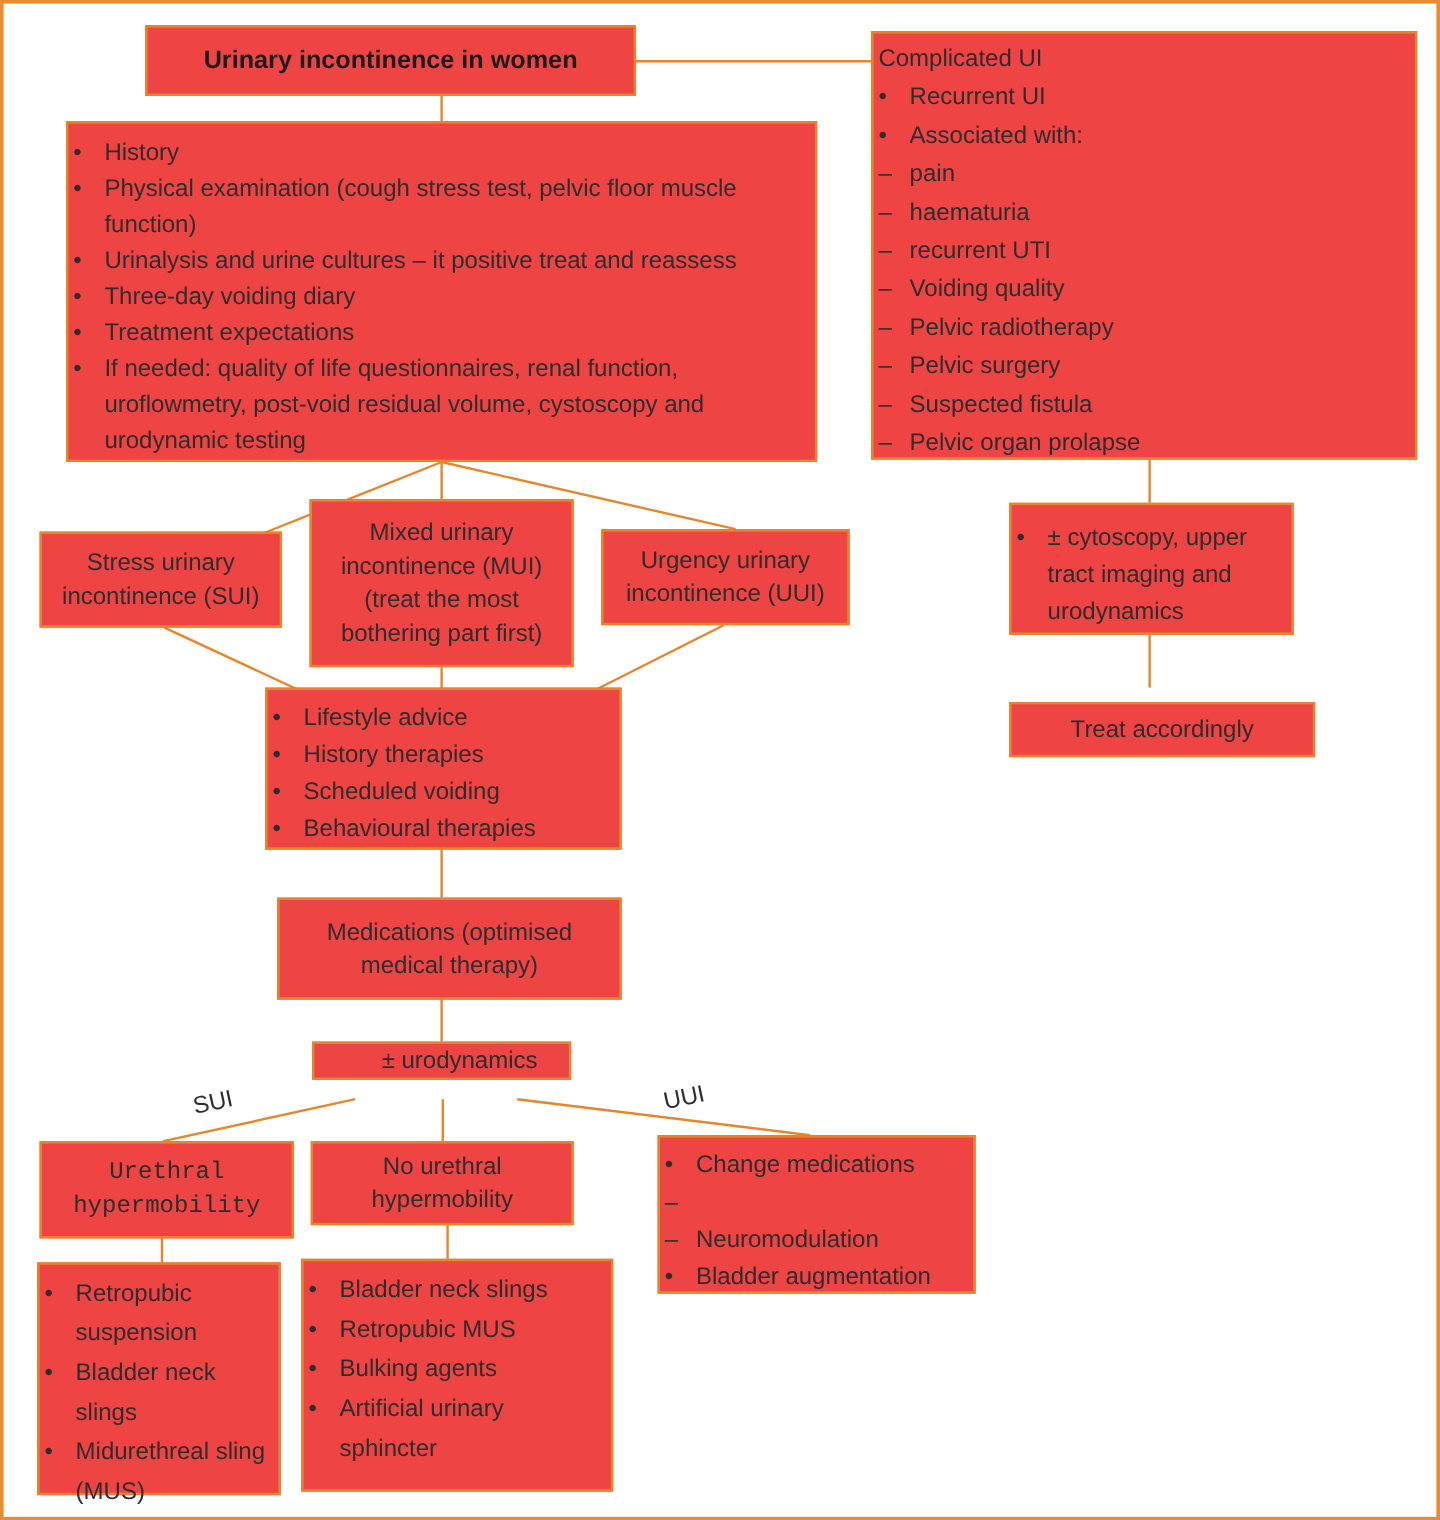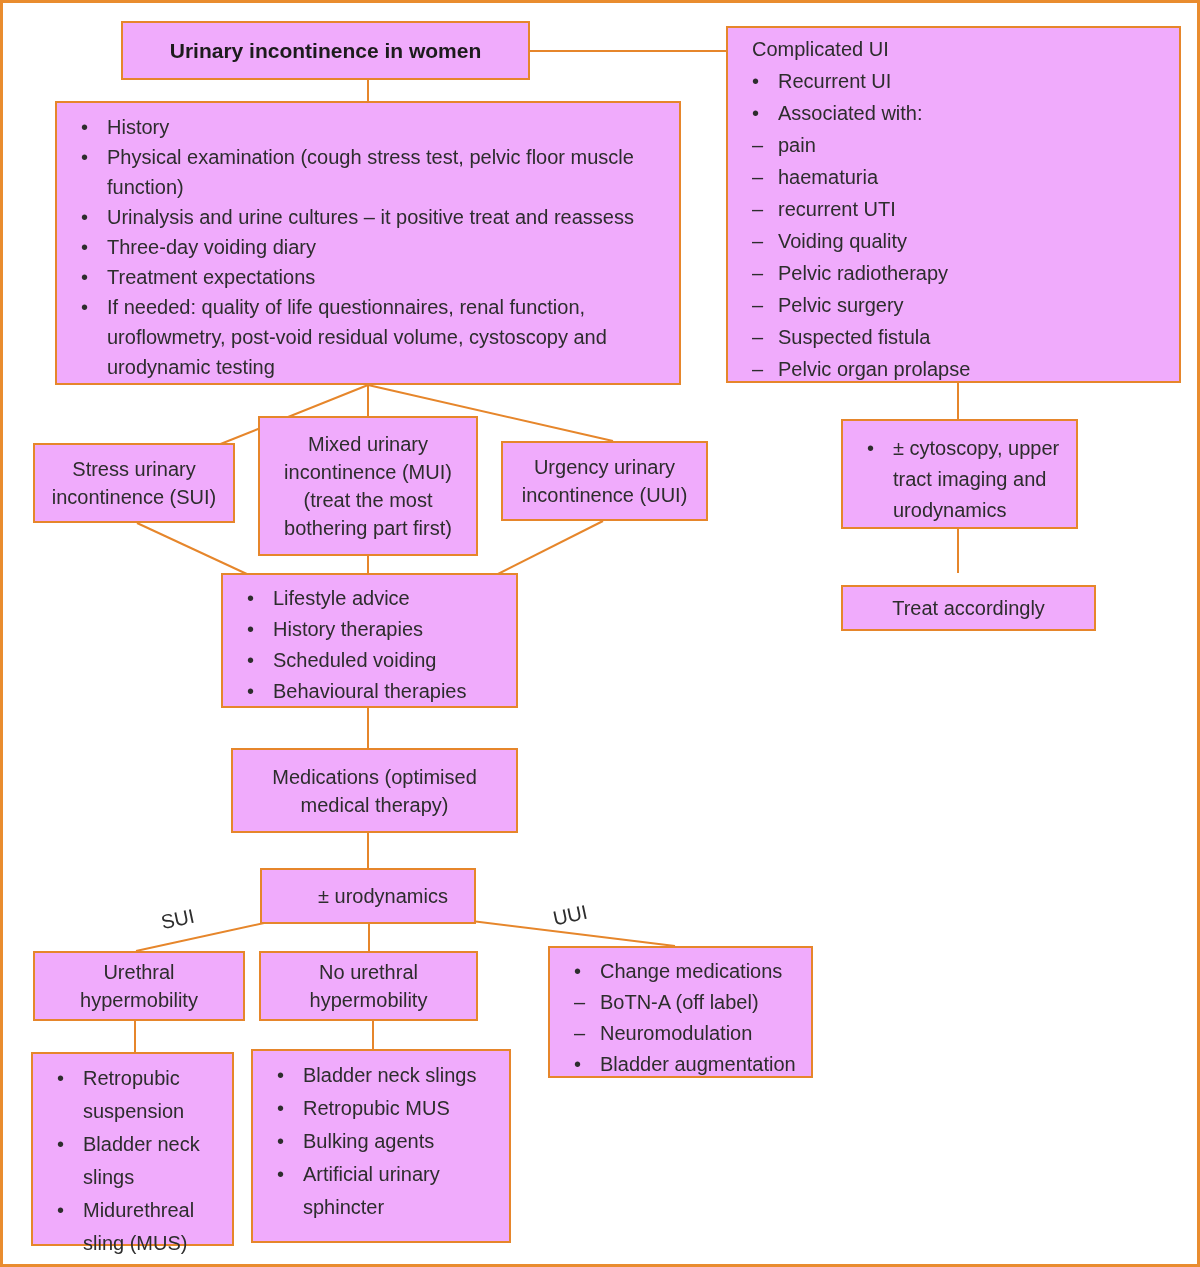--- a/index.html
+++ b/index.html
@@ -11,52 +11,52 @@
     background:#ffffff;
     font-family:"Liberation Sans","DejaVu Sans",sans-serif;
     color:#2D2D2D;
     overflow:hidden;
   }
   #wires{position:absolute;left:0;top:0;width:1200px;height:1267px;}
   #wires line{stroke:#E6862B;stroke-width:2;}
   .box{
     position:absolute;
     box-sizing:border-box;
-    background:#f0abfc;
+    background:#ef4444;
     border:2px solid #E6862B;
     font-size:20px;
     color:#2D2D2D;
   }
   .center{
     display:flex;align-items:center;justify-content:center;
     text-align:center;line-height:1.4;padding:4px 10px;
   }
-  .list{padding:6px 10px 6px 24px;}
+  .list{padding:6px 10px 6px 4px;}
   .li{display:flex;align-items:flex-start;}
   .li .marker{flex:0 0 26px;}
   .li .txt{flex:1 1 auto;}
   .lh30 .li, .lh30 .heading{line-height:30px;}
   .lh31 .li{line-height:31px;}
   .lh32 .li, .lh32 .heading{line-height:32px;}
   .lh33 .li{line-height:33px;}
   .heading{line-height:32px;}
 
   
   #box-title{left:118px;top:18px;width:409px;height:59px;font-weight:bold;font-size:21px;color:#1c1c1c;}
   #box-complicated{left:723px;top:23px;width:455px;height:357px;padding-top:5px;}
   #box-assessment{left:52px;top:98px;width:626px;height:284px;padding-top:9px;}
   #box-sui{left:30px;top:440px;width:202px;height:80px;}
   #box-mui{left:255px;top:413px;width:220px;height:140px;}
   #box-uui{left:498px;top:438px;width:207px;height:80px;}
   #box-cyto{left:838px;top:416px;width:237px;height:110px;padding-top:12px;}
   #box-treat{left:838px;top:582px;width:255px;height:46px;}
   #box-conservative{left:218px;top:570px;width:297px;height:135px;padding-top:8px;}
   #box-medications{left:228px;top:745px;width:287px;height:85px;text-align:center;}
-  #box-urodynamics{left:257px;top:865px;width:216px;height:56px;padding-left:40px;}
-  #box-urethral{left:30px;top:948px;width:212px;height:70px;}
+  #box-urodynamics{left:257px;top:865px;width:216px;height:32px;padding-left:40px;}
+  #box-urethral{left:30px;top:948px;width:212px;height:81px;font-family:Liberation Mono, monospace;}
   #box-nourethral{left:256px;top:948px;width:219px;height:70px;}
   #box-uui-treat{left:545px;top:943px;width:265px;height:132px;padding-top:8px;}
   #box-urethral-treat{left:28px;top:1049px;width:203px;height:194px;padding-top:8px;}
   #box-nourethral-treat{left:248px;top:1046px;width:260px;height:194px;padding-top:8px;}
 
   .branch-label{
     position:absolute;font-size:20px;color:#2D2D2D;
     transform:rotate(-12deg);transform-origin:center;
   }
   #label-sui{left:158px;top:905px;}
@@ -255,21 +255,20 @@
   <div id="box-uui-treat" class="box list lh31">
     <div>
 
         <div class="li">
           <span class="marker">•</span>
           <span class="txt">Change medications</span>
         </div>
 
         <div class="li">
           <span class="marker">–</span>
-          <span class="txt">BoTN-A (off label)</span>
         </div>
 
         <div class="li">
           <span class="marker">–</span>
           <span class="txt">Neuromodulation</span>
         </div>
 
         <div class="li">
           <span class="marker">•</span>
           <span class="txt">Bladder augmentation</span>

